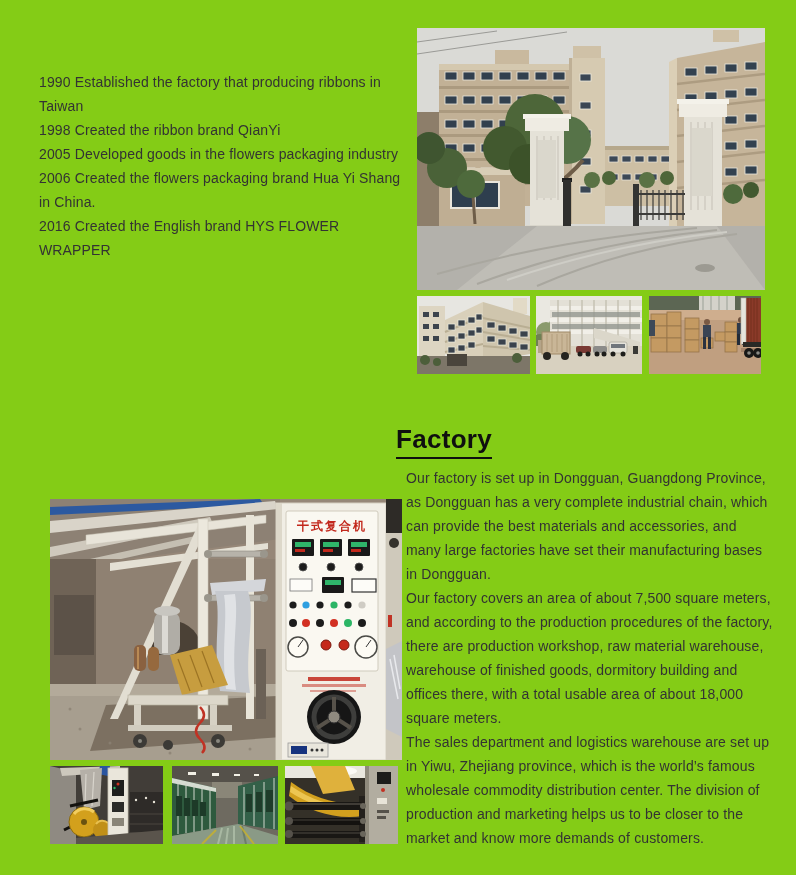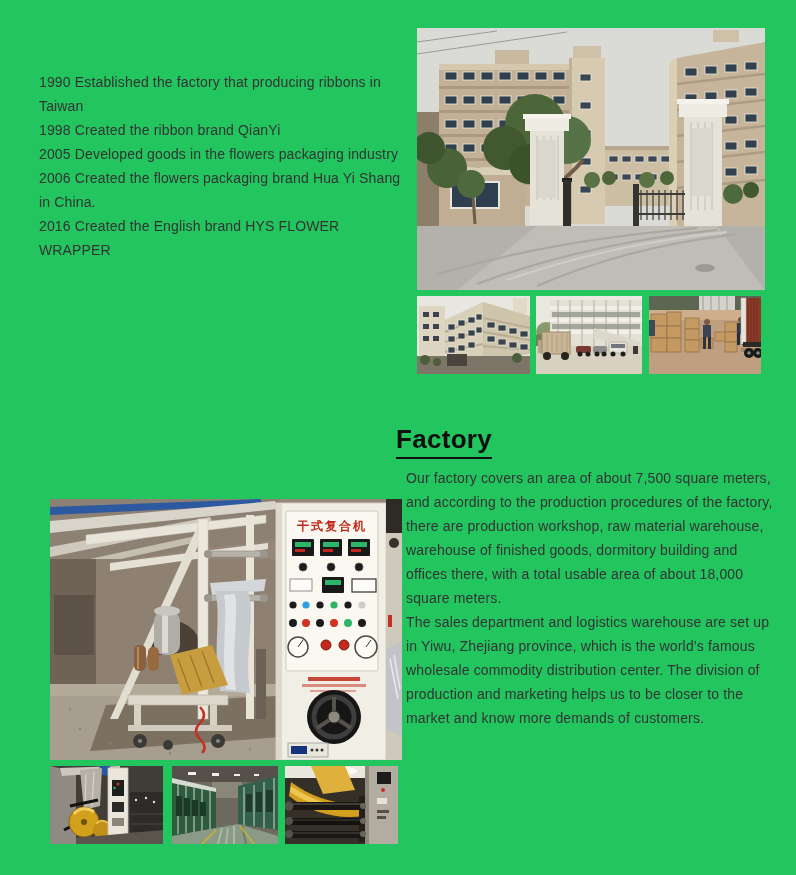--- a/index.html
+++ b/index.html
@@ -1,16 +1,16 @@
 <!DOCTYPE html>
 <html><head>
 <meta charset="utf-8">
 <style>
   html,body{margin:0;padding:0;background:#ffffff;}
-  #page{position:relative;width:796px;height:875px;background:#22c55e;
+  #page{position:relative;width:796px;height:875px;background:#84cc16;
         font-family:"Liberation Sans","DejaVu Sans",sans-serif;overflow:hidden;}
   .abs{position:absolute;}
   figure{margin:12px;padding:0;}
   svg{display:block;}
   .history{left:39px;top:70px;width:370px;font-size:14px;line-height:24px;
            color:#333;letter-spacing:.15px;}
   .history .hline{margin:0;}
   .heading{left:396px;top:424px;font-size:26px;font-weight:bold;color:#0f0f0f;
            border-bottom:2.5px solid #0f0f0f;padding-bottom:2px;letter-spacing:.3px;}
   .paras{left:406px;top:466px;width:368px;font-size:14px;line-height:24px;
@@ -344,20 +344,21 @@
             <circle cx="100" cy="57" r="1.8" fill="#8a8a84"></circle>
           <circle cx="109" cy="57" r="5" fill="#181816"></circle>
             <circle cx="109" cy="57" r="1.8" fill="#8a8a84"></circle>
         </g>
       </svg>
     </figure>
   </div>
 
   <div class="abs heading">Factory</div>
   <section class="abs paras">
+    <p>Our factory is set up in Dongguan, Guangdong Province, as Dongguan has a very complete industrial chain, which can provide the best materials and accessories, and many large factories have set their manufacturing bases in Dongguan.</p>
     <p>Our factory covers an area of about 7,500 square meters, and according to the production procedures of the factory, there are production workshop, raw material warehouse, warehouse of finished goods, dormitory building and offices there, with a total usable area of about 18,000 square meters.</p>
     <p>The sales department and logistics warehouse are set up in Yiwu, Zhejiang province, which is the world’s famous wholesale commodity distribution center. The division of production and marketing helps us to be closer to the market and know more demands of customers.</p>
   </section>
 
   <figure class="abs ph-main-left">
     <svg width="352" height="261" viewBox="0 0 352 261">
       <rect width="352" height="261" fill="#968778"></rect>
       <polygon points="0,0 230,0 230,40 0,70" fill="#8d8174"></polygon>
       <polygon points="0,8 210,0 214,6 0,16" fill="#2c59a0"></polygon>
       <polygon points="0,22 225,2 228,10 0,34" fill="#d9d4c9"></polygon>

